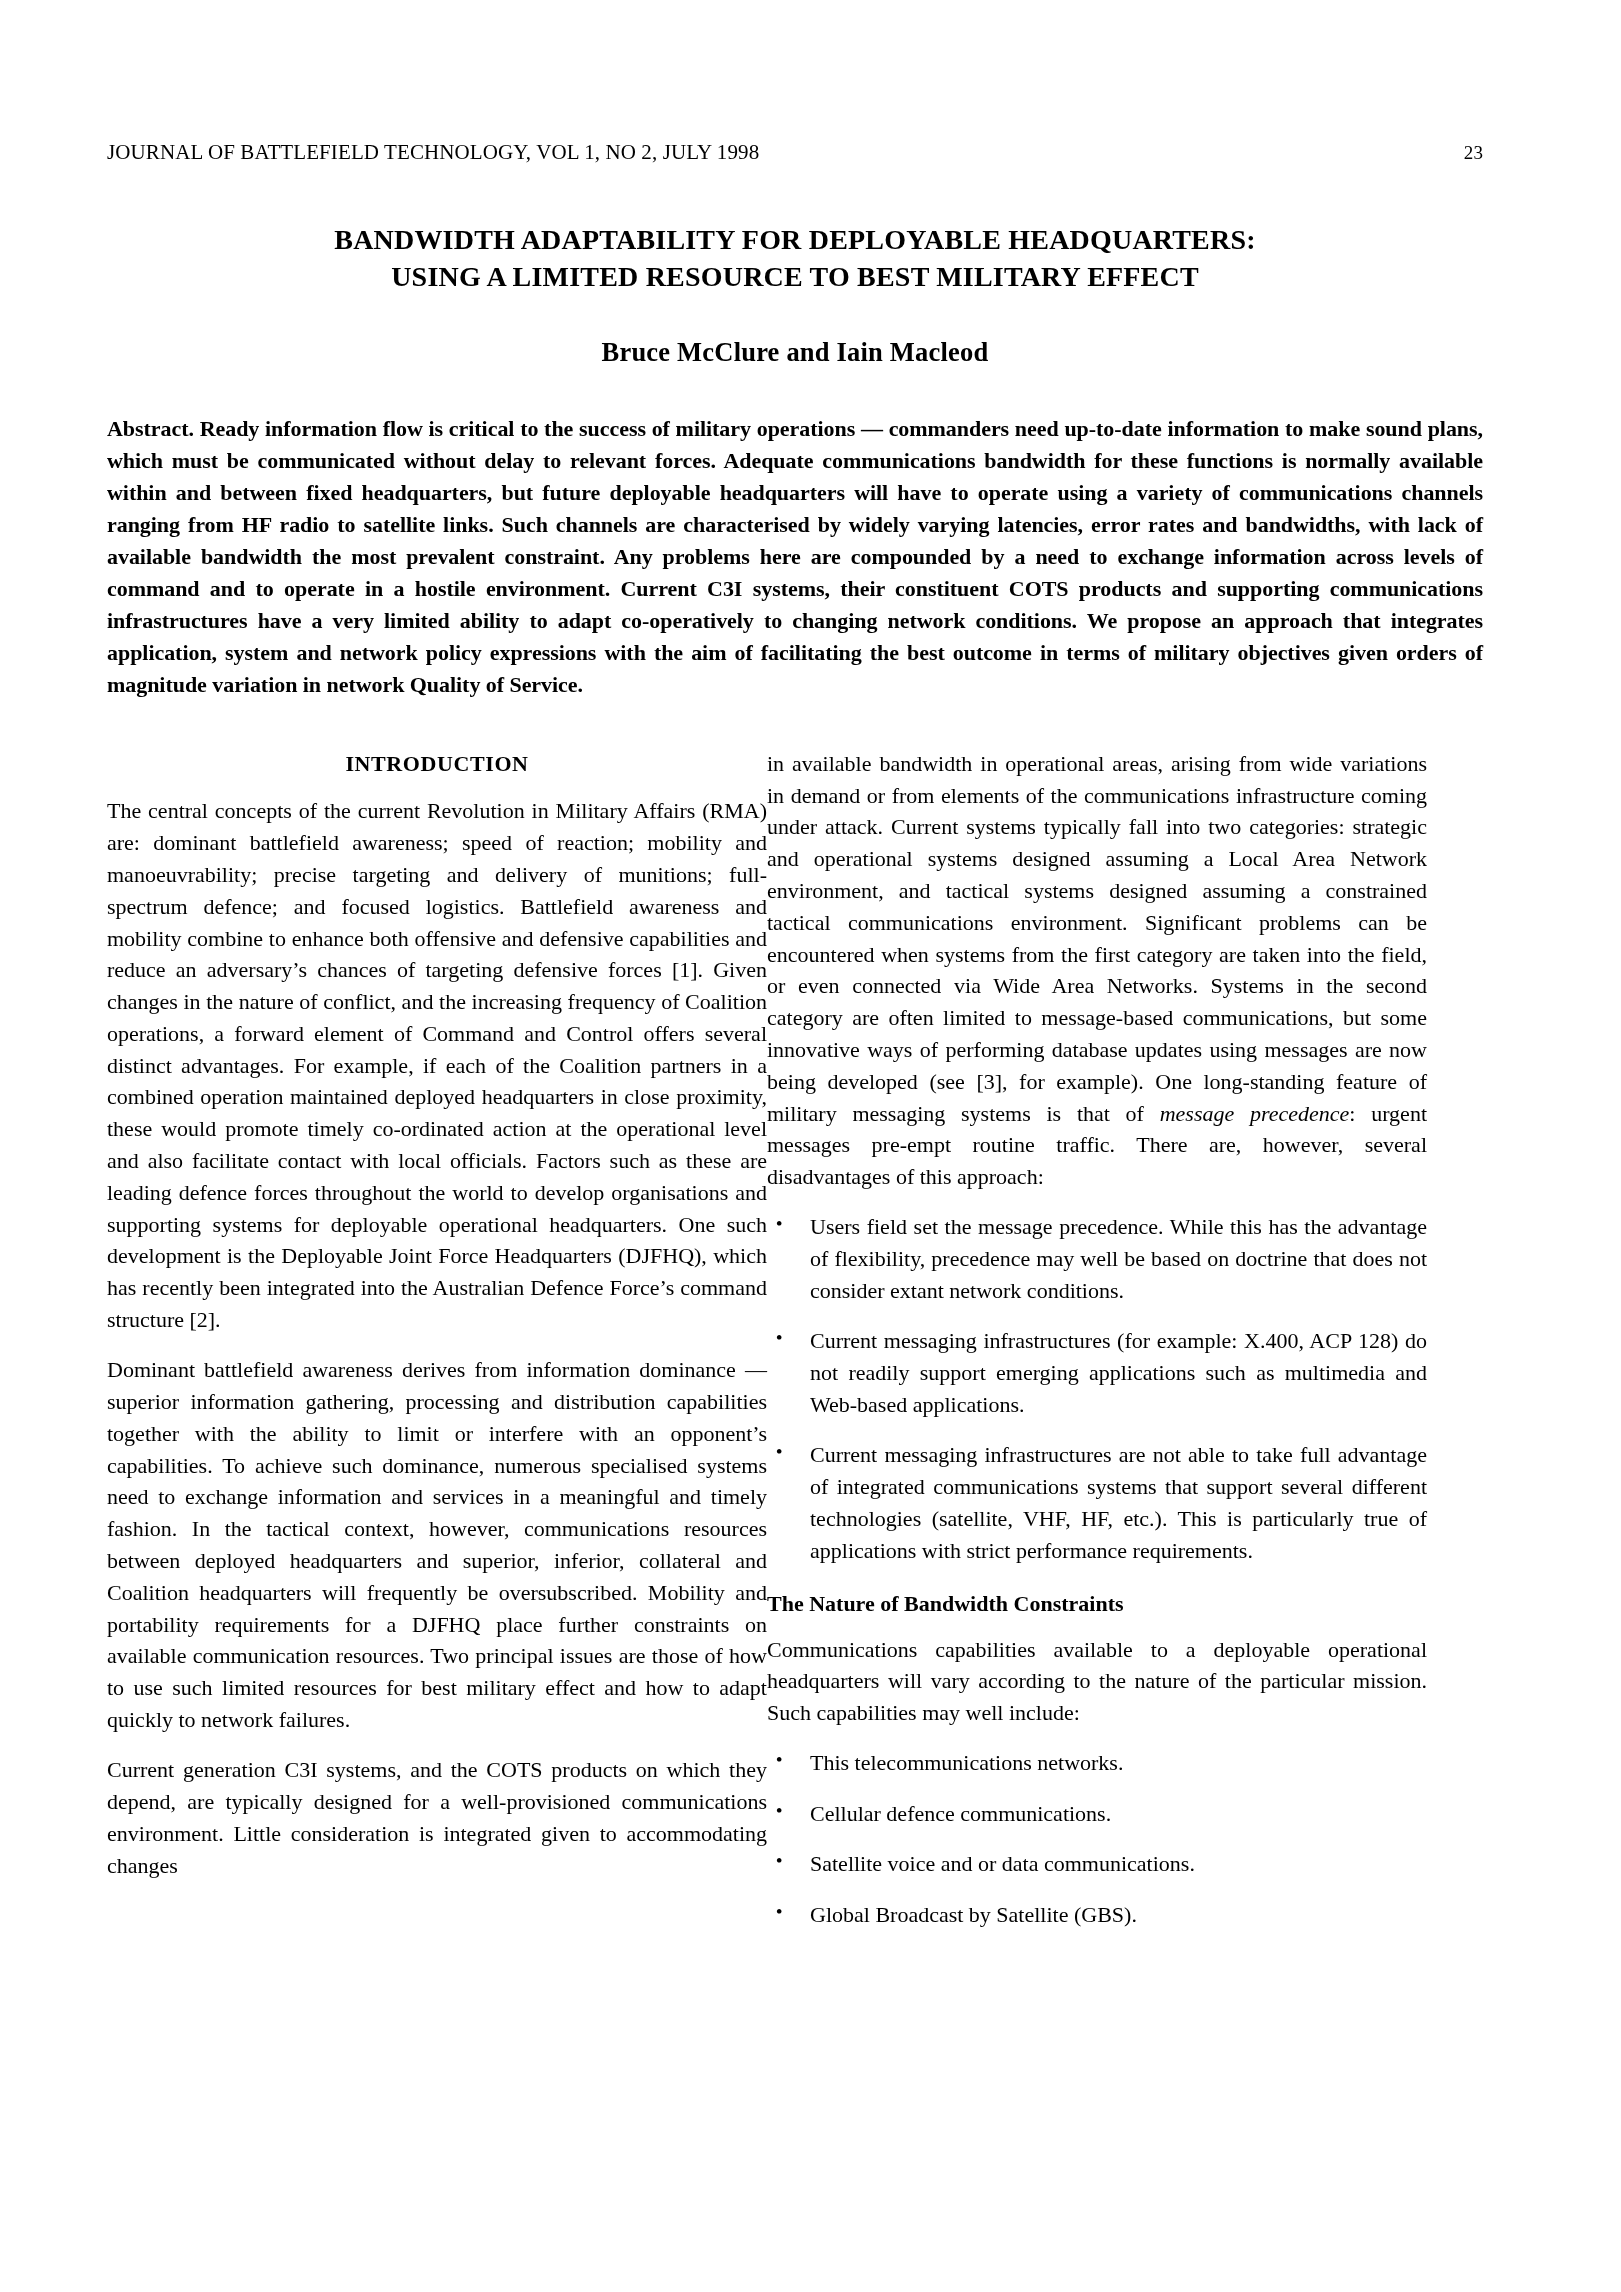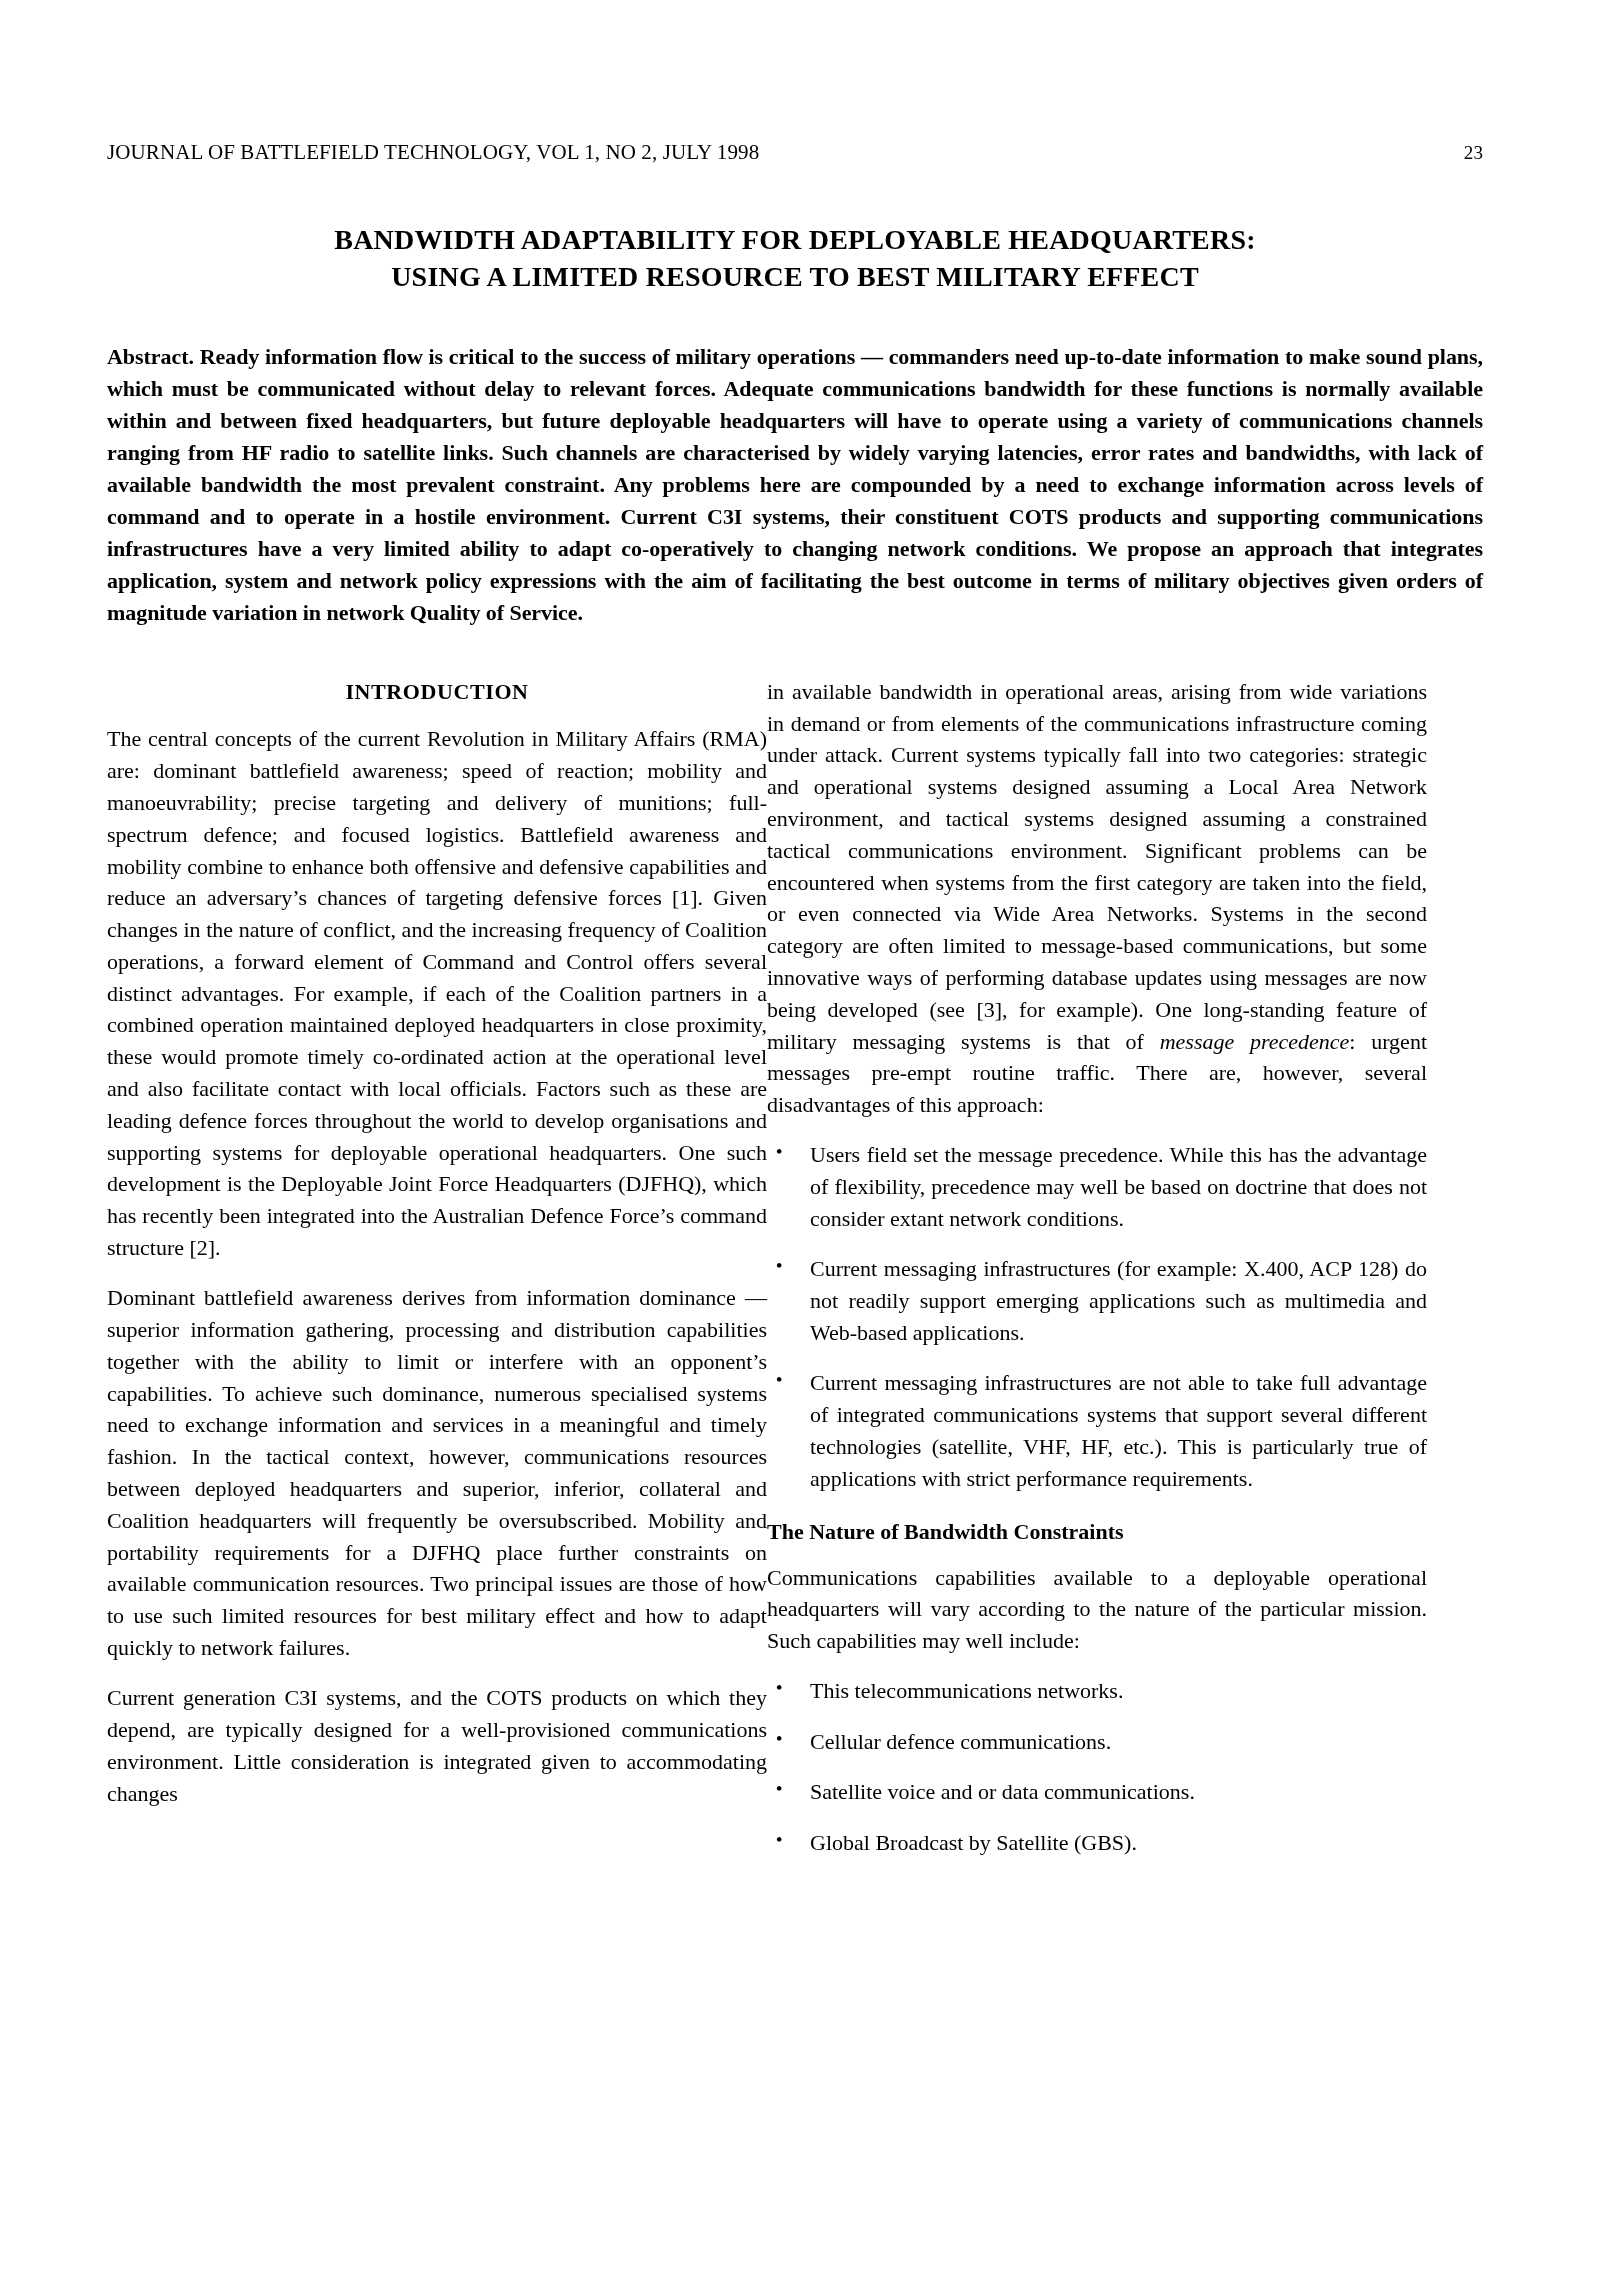--- a/index.html
+++ b/index.html
@@ -126,20 +126,21 @@
   <div class="runhead">
     <span>JOURNAL OF BATTLEFIELD TECHNOLOGY, VOL 1, NO 2, JULY 1998</span>
     <span class="pageno">23</span>
   </div>
 
   <div class="title">
     <div>BANDWIDTH ADAPTABILITY FOR DEPLOYABLE HEADQUARTERS:</div>
     <div>USING A LIMITED RESOURCE TO BEST MILITARY EFFECT</div>
   </div>
 
+  <div class="authors">Bruce McClure and Iain Macleod</div>
 
   <div class="abstract">
     <span>Abstract.</span><span> Ready information flow is critical to the success of military operations — commanders need up-to-date information to make sound plans, which must be communicated without delay to relevant forces. Adequate communications bandwidth for these functions is normally available within and between fixed headquarters, but future deployable headquarters will have to operate using a variety of communications channels ranging from HF radio to satellite links. Such channels are characterised by widely varying latencies, error rates and bandwidths, with lack of available bandwidth the most prevalent constraint. Any problems here are compounded by a need to exchange information across levels of command and to operate in a hostile environment. Current C3I systems, their constituent COTS products and supporting communications infrastructures have a very limited ability to adapt co-operatively to changing network conditions. We propose an approach that integrates application, system and network policy expressions with the aim of facilitating the best outcome in terms of military objectives given orders of magnitude variation in network Quality of Service.</span>
   </div>
 
   <div class="columns">
 
     <div class="col col-left">
       <div class="sec-head">INTRODUCTION</div>
       <p class="para">The central concepts of the current Revolution in Military Affairs (RMA) are: dominant battlefield awareness; speed of reaction; mobility and manoeuvrability; precise targeting and delivery of munitions; full-spectrum defence; and focused logistics. Battlefield awareness and mobility combine to enhance both offensive and defensive capabilities and reduce an adversary’s chances of targeting defensive forces [1]. Given changes in the nature of conflict, and the increasing frequency of Coalition operations, a forward element of Command and Control offers several distinct advantages. For example, if each of the Coalition partners in a combined operation maintained deployed headquarters in close proximity, these would promote timely co-ordinated action at the operational level and also facilitate contact with local officials. Factors such as these are leading defence forces throughout the world to develop organisations and supporting systems for deployable operational headquarters. One such development is the Deployable Joint Force Headquarters (DJFHQ), which has recently been integrated into the Australian Defence Force’s command structure [2].</p>

